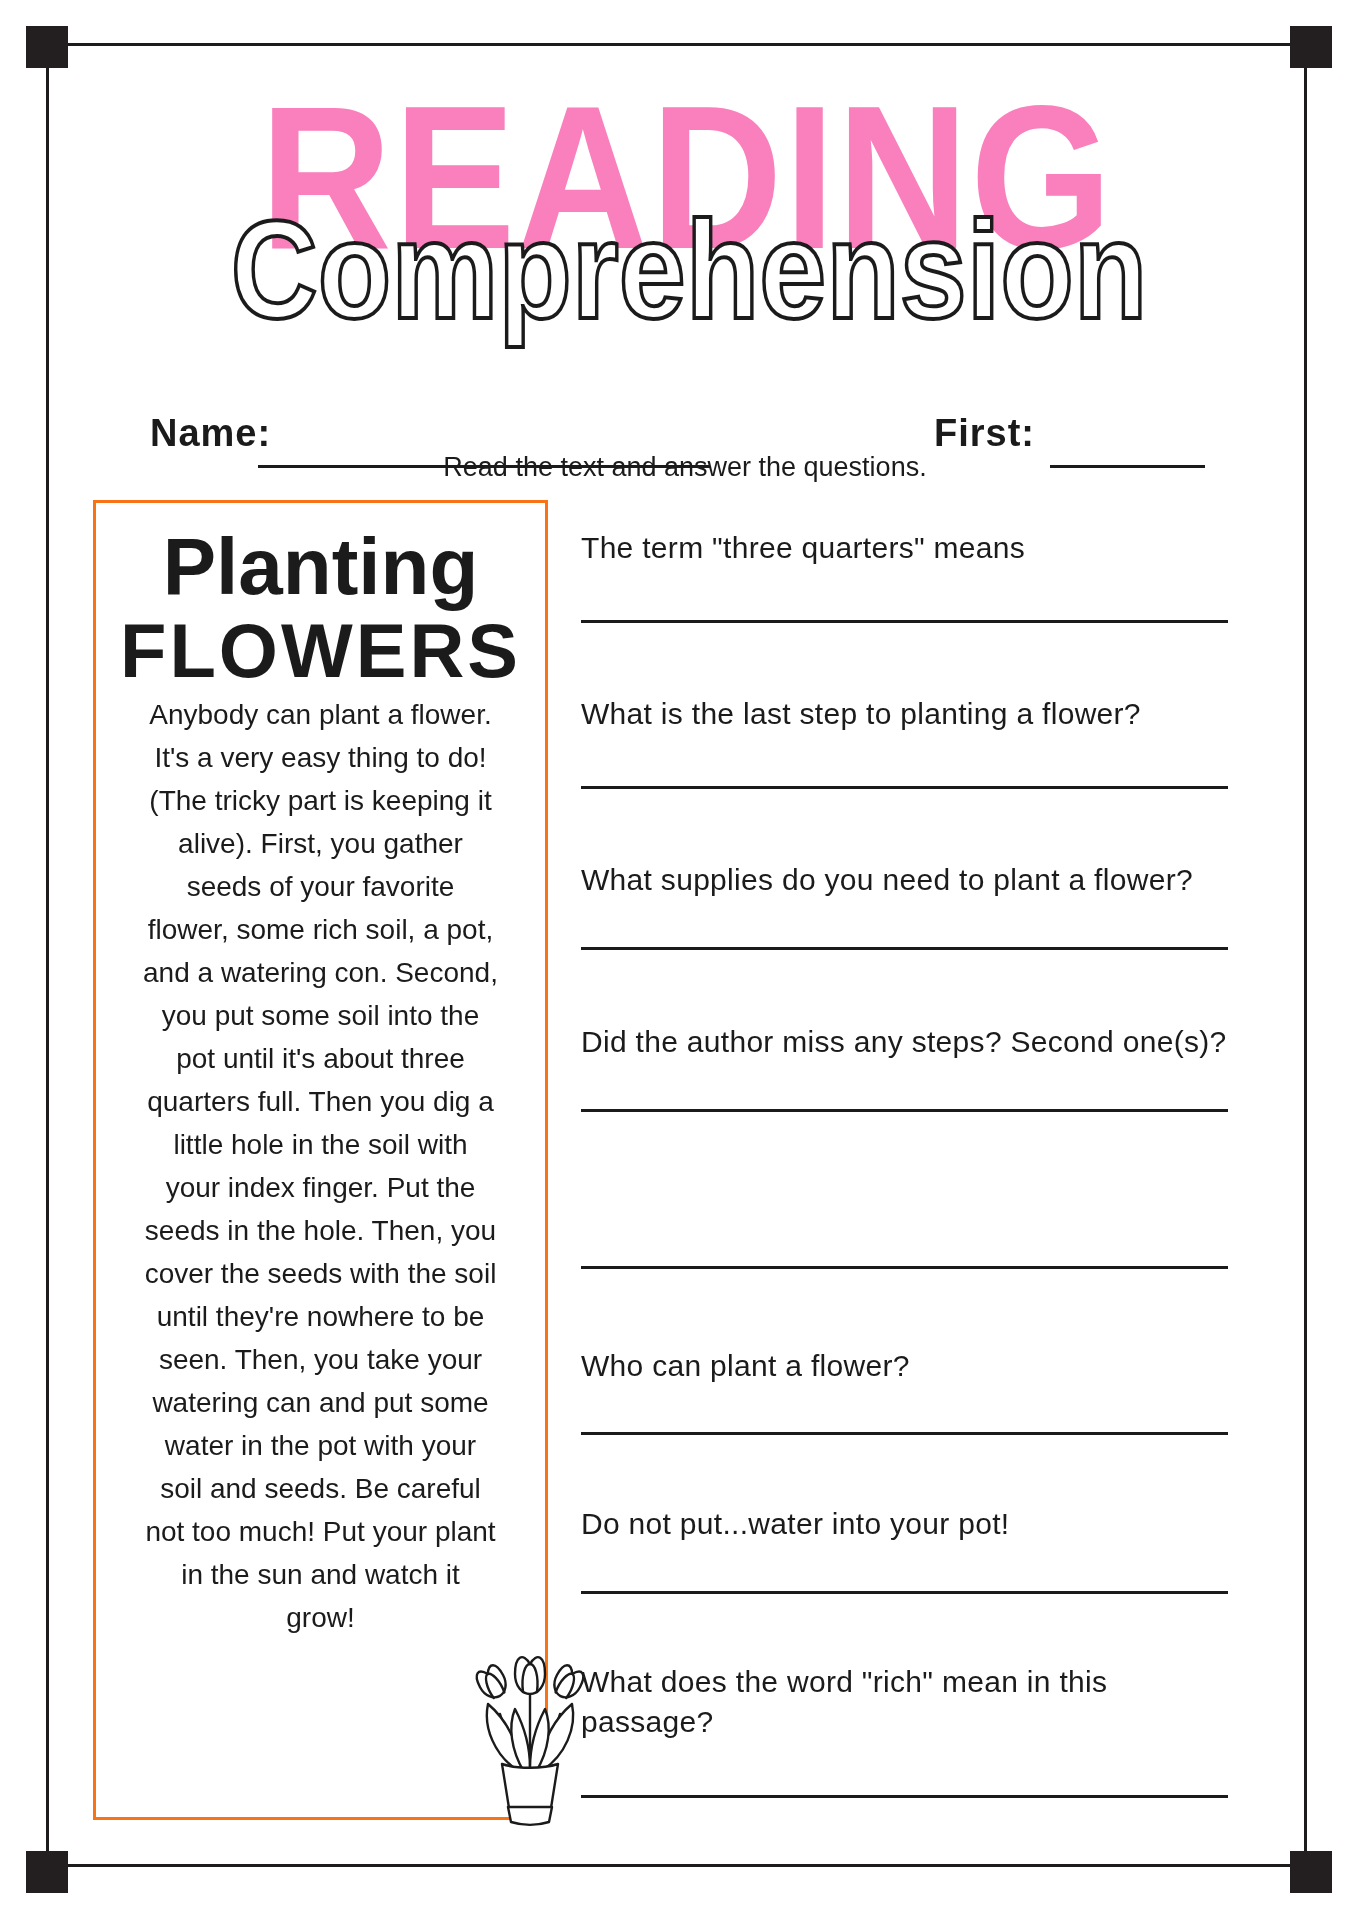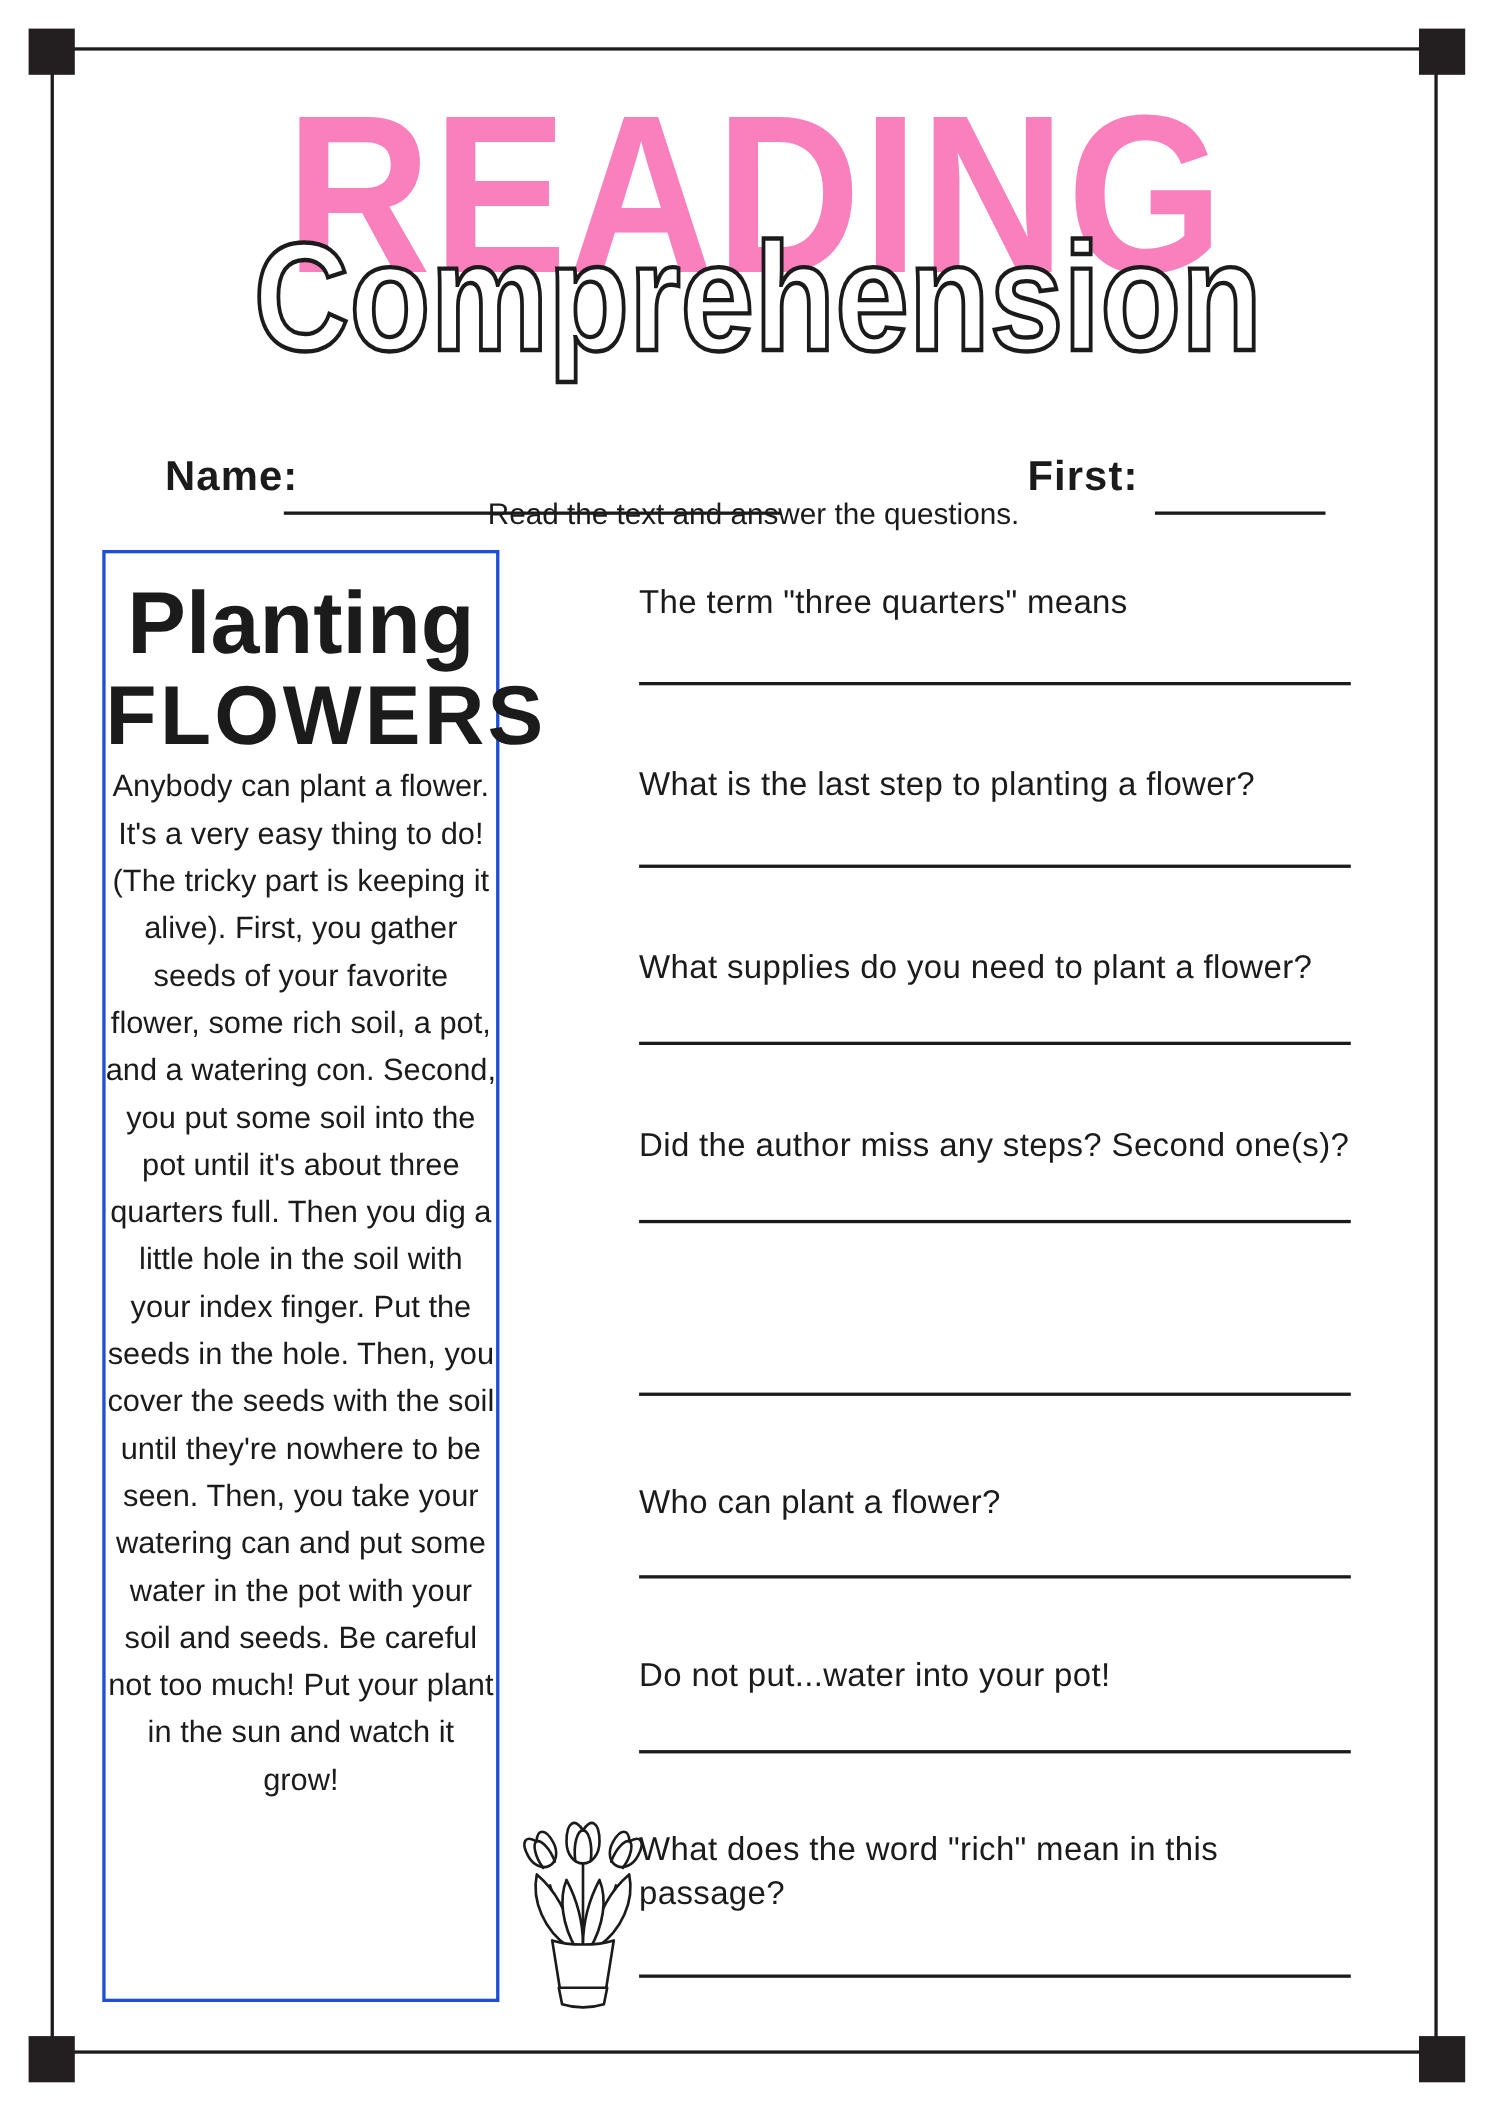--- a/index.html
+++ b/index.html
@@ -57,22 +57,22 @@
 
   .instruction {
     position:absolute; left:685px; top:452px;
     transform:translateX(-50%);
     font-size:27px; white-space:nowrap;
   }
 
   
   .passage-box {
     position:absolute; left:93px; top:500px;
-    width:361px; height:1320px;
-    border:3px solid #1d4ed8;
+    width:455px; height:1320px;
+    border:3px solid #f97316;
     background:#ffffff;
     text-align:center;
   }
   .passage-title1 {
     margin-top:22px; font-size:80px; font-weight:bold; line-height:1.05;
   }
   .passage-title2 {
     font-size:76px; font-weight:bold; line-height:1.1; letter-spacing:3px;
   }
   .passage-body {

